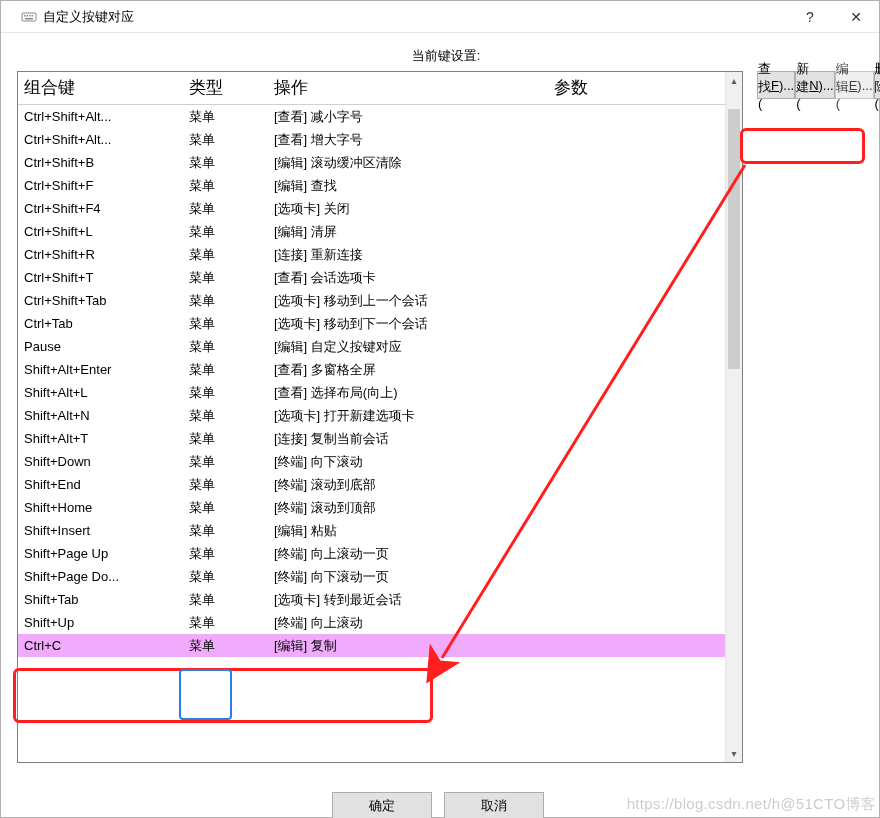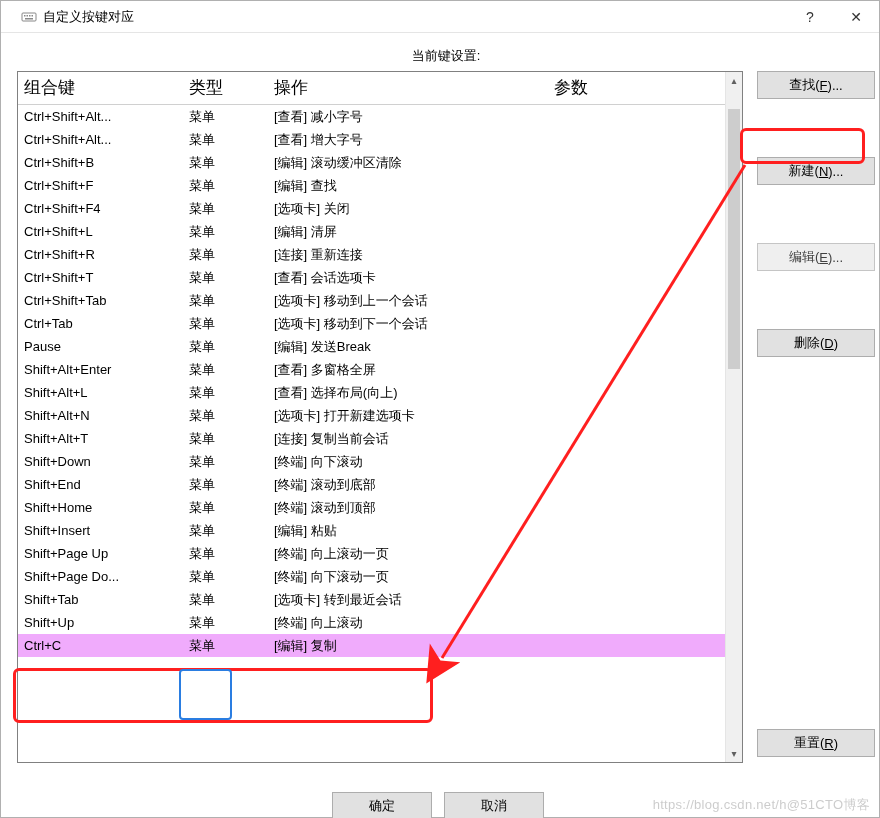--- a/index.html
+++ b/index.html
@@ -123,22 +123,20 @@
   .vscroll .thumb {
     position: absolute; left: 2px; right: 2px;
     background: #cdcdcd;
   }
 
   
   .side {
     width: 118px;
     margin-left: 14px;
     display: flex;
-    flex-direction: column;
-    gap: 48px;
   }
   .btn {
     height: 28px;
     border: 1px solid #adadad;
     background: #e1e1e1;
     font-size: 13px;
     display: flex;
     align-items: center; justify-content: center;
     margin-bottom: 10px;
     cursor: default;
@@ -175,22 +173,22 @@
   }
   svg.arrow-svg {
     position: absolute;
     left: 0; top: 0;
     width: 880px; height: 818px;
     pointer-events: none;
     z-index: 60;
   }
   .watermark {
     position: absolute;
-    right: 10px; bottom: 4px;
-    font-size: 13px;
+    right: 4px; bottom: 4px;
+    font-size: 15px;
     color: rgba(120,120,120,0.38);
     pointer-events: none;
     z-index: 70;
     letter-spacing: 0.3px;
     padding-left: 20px;
   }
 </style>
 </head>
 <body>
 
@@ -293,21 +291,21 @@
                 </tr>
                 <tr>
                   <td>Ctrl+Tab</td>
                   <td>菜单</td>
                   <td>[选项卡] 移动到下一个会话</td>
                   <td></td>
                 </tr>
                 <tr>
                   <td>Pause</td>
                   <td>菜单</td>
-                  <td>[编辑] 发送Break</td>
+                  <td>[编辑] 自定义按键对应</td>
                   <td></td>
                 </tr>
                 <tr>
                   <td>Shift+Alt+Enter</td>
                   <td>菜单</td>
                   <td>[查看] 多窗格全屏</td>
                   <td></td>
                 </tr>
                 <tr>
                   <td>Shift+Alt+L</td>

